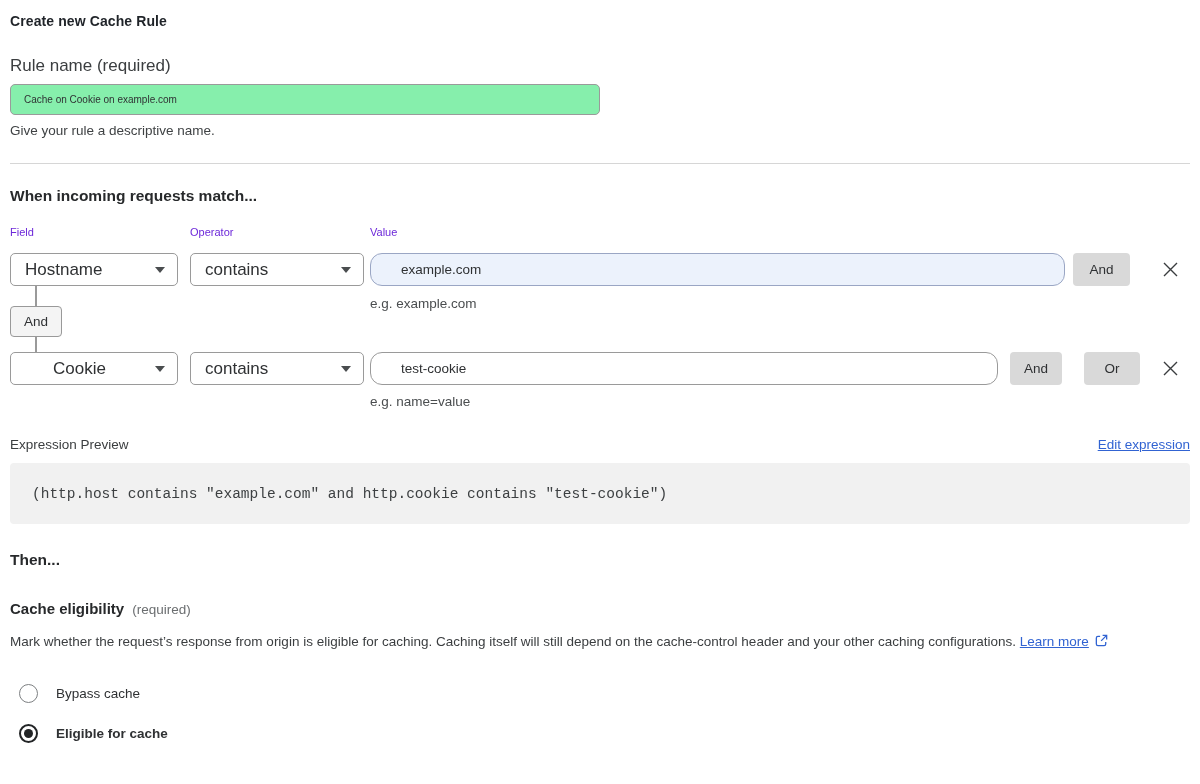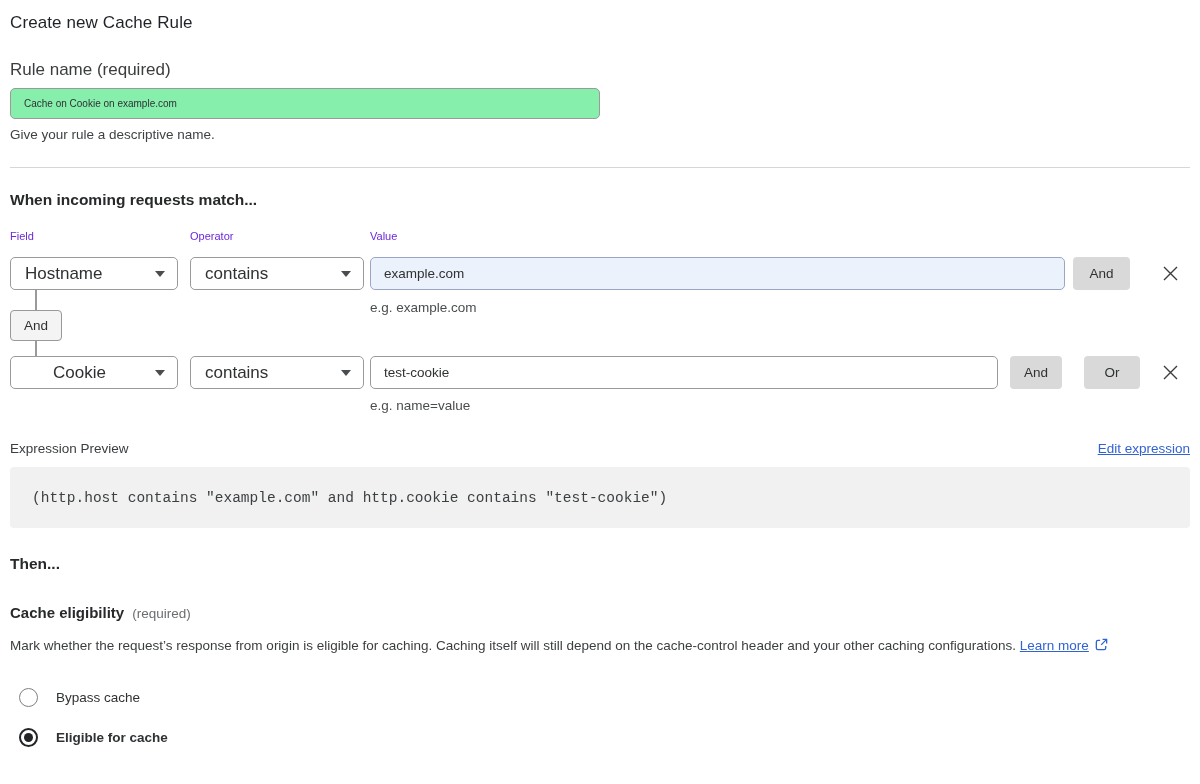--- a/index.html
+++ b/index.html
@@ -1,21 +1,21 @@
 <!DOCTYPE html>
 <html><head>
 <meta charset="utf-8">
 <style>
   * { margin:0; padding:0; box-sizing:border-box; }
   html,body { width:1200px; height:784px; background:#ffffff; overflow:hidden; }
   body { font-family:"Liberation Sans", sans-serif; color:#36393b; }
   .page { padding:0 10px; }
 
   
-  .page-title { font-size:17px; font-weight:400; color:#1f2328; margin-top:13px; letter-spacing:.1px; }
+  .page-title { font-size:14px; font-weight:700; color:#1f2328; margin-top:13px; letter-spacing:.1px; }
   .field-label { font-size:17px; color:#3b3e40; margin-top:27px; }
   .rule-name-input {
     display:block; margin-top:8px; width:590px; height:31px;
     border:1px solid #9a9a9a; border-radius:5px; background:#86efac;
     padding:0 13px; font-size:10px; color:#2f3133; outline:none;
     font-family:"Liberation Sans", sans-serif;
   }
   .help-text { font-size:13.5px; color:#3f4244; margin-top:8px; }
   .divider { border:none; border-top:1px solid #d6d6d6; margin-top:25px; }
 
@@ -25,22 +25,22 @@
   .builder { position:relative; height:188px; margin-top:21px; }
   .col-label { position:absolute; top:0; font-size:11px; color:#6d28d9; }
   .ctl { position:absolute; height:33px; }
   .select-box {
     display:flex; align-items:center; justify-content:space-between;
     border:1px solid #9a9a9a; border-radius:5px; background:#fff;
     padding:0 12px 0 14px; font-size:17px; color:#2f3133; cursor:pointer;
   }
   .chevron { width:0; height:0; border-left:5px solid transparent; border-right:5px solid transparent; border-top:6px solid #4a4d4f; }
   .value-input {
-    border:1px solid #9a9a9a; border-radius:5px; background:#fff;
-    padding:0 13px; font-size:13.5px; color:#2f3133; outline:none; width:100%; height:100%;
+    border:1px solid #9a9a9a; border-radius:12px; background:#fff;
+    padding:0 30px; font-size:13.5px; color:#2f3133; outline:none; width:100%; height:100%;
     font-family:"Liberation Sans", sans-serif;
   }
   .value-input.focused { background:#ecf2fc; border-color:#9aa6c4; }
   .hint { position:absolute; left:360px; font-size:13.5px; color:#4a4d4f; }
   .btn-gray {
     position:absolute; height:33px; background:#d9d9d9; border:none; border-radius:4px;
     font-size:13.5px; color:#2f3133; cursor:pointer; font-family:"Liberation Sans", sans-serif;
   }
   .remove-btn {
     position:absolute; width:28px; height:33px; background:none; border:none; cursor:pointer;

